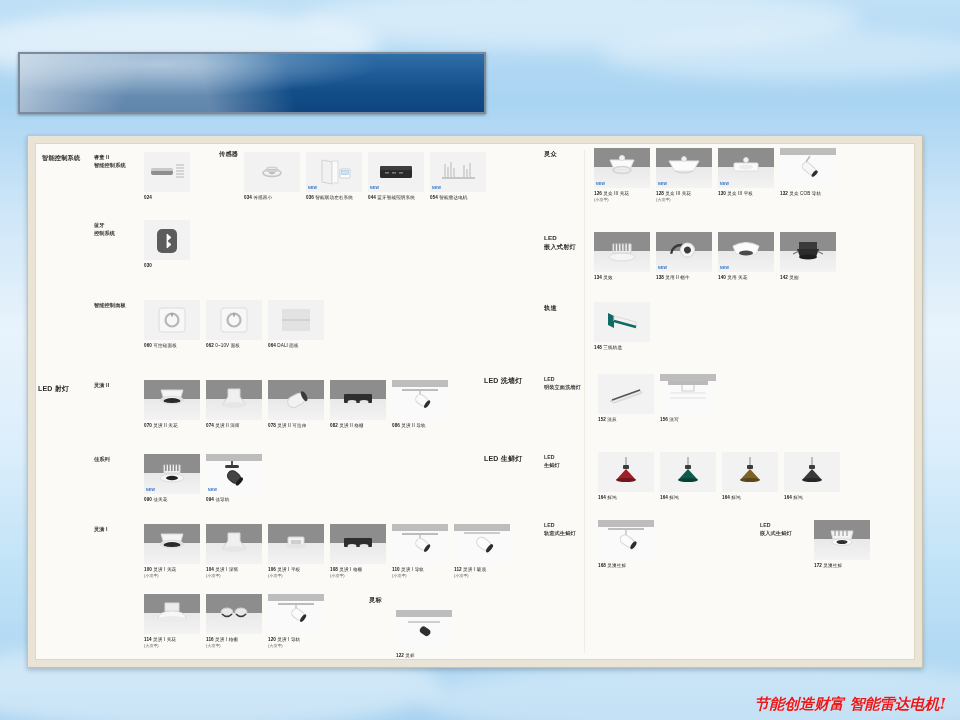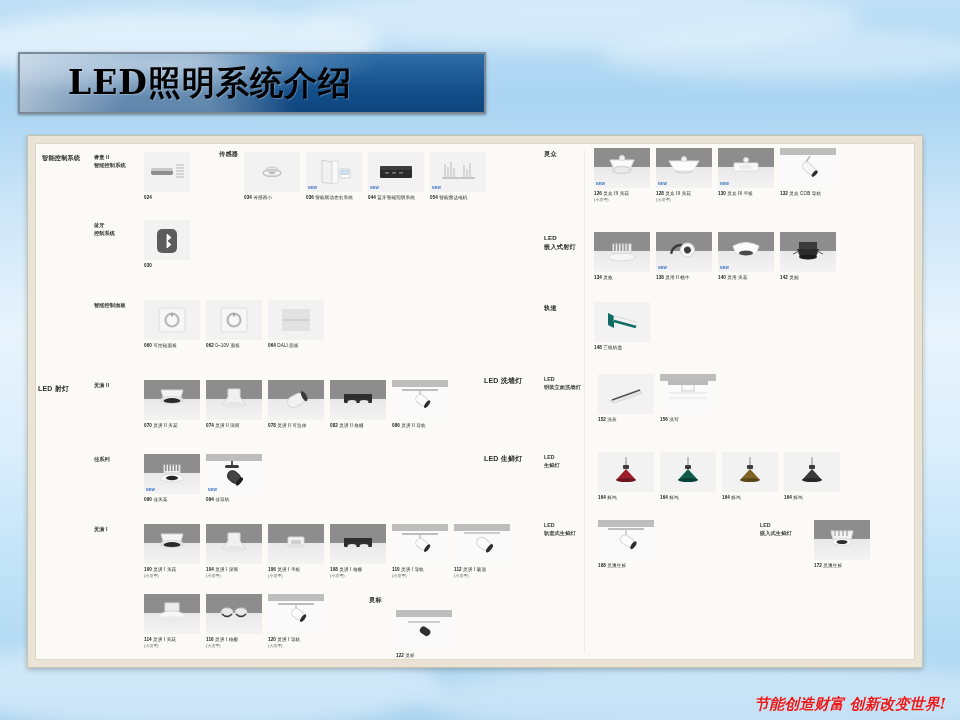--- a/index.html
+++ b/index.html
@@ -112,21 +112,20 @@
 
 <div class="cloud c1"></div>
 <div class="cloud c2"></div>
 <div class="cloud c3"></div>
 <div class="cloud c4"></div>
 <div class="cloud c5"></div>
 <div class="cloud c6"></div>
 
 <div id="title-banner">
   <div class="shine"></div>
-  <div id="title-text">LED照明系统介绍</div>
 </div>
 
 <div id="poster-frame">
   <div id="poster-inner">
     <div class="vrule" style="left:548px;"></div>
     <div class="col" id="col-left">
         <div class="sec-title" style="position: absolute; left: 6px; top: 10px;">智能控制系统</div>
         <div class="grp-title" style="position: absolute; left: 58px; top: 10px; width: 48px;">睿童 II
 智能控制系统</div>
         <div class="row" style="position: absolute; left: 108px; top: 8px;">
@@ -672,13 +671,13 @@
                 <ellipse cx="20" cy="17" rx="5.5" ry="2" fill="#2f2f2f"></ellipse>
               </svg>
             </div>
             <div class="cap"><span class="num">172</span> <span>灵澳生鲜</span></div>
           </div>
         </div>
       </div>
   </div>
 </div>
 
-<div id="footer-slogan" style="position:absolute;right:14px;bottom:6px;font-family:'DejaVu Serif','Liberation Serif',serif;font-weight:bold;font-style:italic;font-size:15px;color:#e8191b;text-shadow:0 0 1px rgba(255,255,255,.8);white-space:nowrap;">节能创造财富 创新改变世界!</div>
+<div id="footer-slogan" style="position:absolute;right:14px;bottom:6px;font-family:'DejaVu Serif','Liberation Serif',serif;font-weight:bold;font-style:italic;font-size:15px;color:#e8191b;text-shadow:0 0 1px rgba(255,255,255,.8);white-space:nowrap;">节能创造财富 智能雷达电机!</div>
 
 </body></html>

